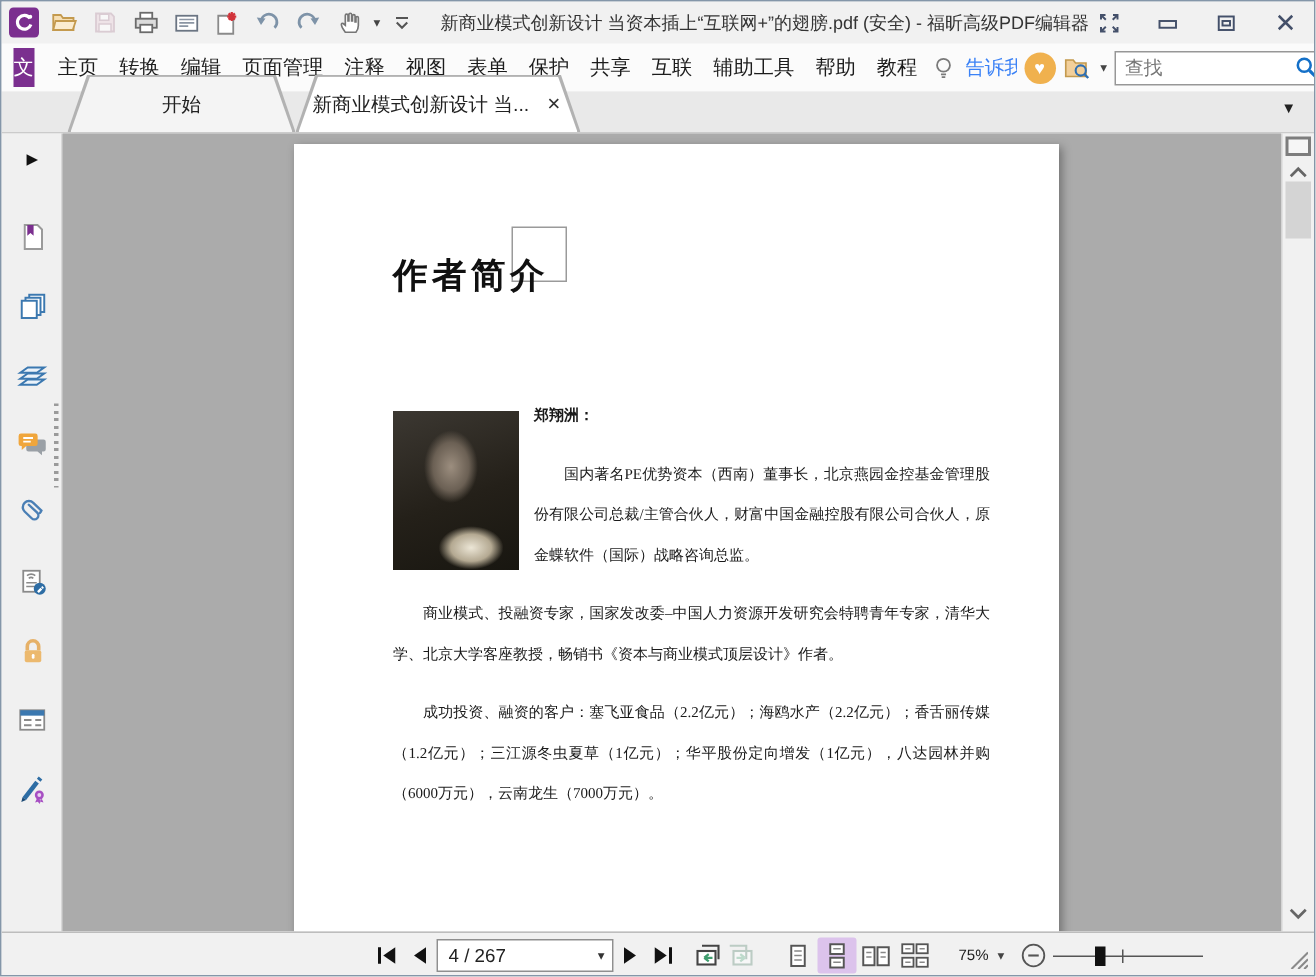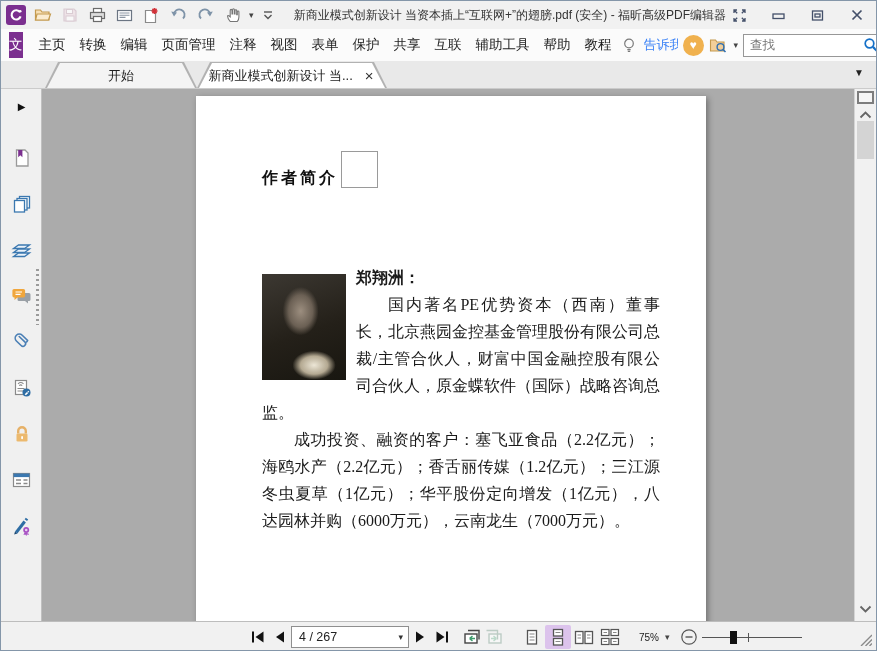--- a/index.html
+++ b/index.html
@@ -28,21 +28,21 @@
 .tellme { width:34px; overflow:hidden; white-space:nowrap; font-size:13px; color:#3b82f6; }
 .heart-btn { width:21px; height:21px; border-radius:50%; background:#f0b14e; color:#fff; font-size:12px;
   display:flex; align-items:center; justify-content:center; }
 .find-box { width:140px; height:23px; background:#fff; border:1px solid #979797; display:flex; align-items:center; }
 .find-box input { flex:1; min-width:0; border:none; outline:none; background:transparent; font-size:12.5px;
   padding-left:6px; font-family:inherit; color:#4d7c0f; }
 
 
 .tabbar { position:absolute; left:0; top:60px; width:100%; height:28px; background:#e9e9e9; border-bottom:1px solid #cbcbcb; }
 .tabs { position:absolute; left:44px; bottom:0; display:flex; }
-.tab { position:relative; height:26px; }
+.tab { position:relative; height:38px; }
 .tab .bg, .tab .fg { clip-path:polygon(13px 0, calc(100% - 13px) 0, 100% 100%, 0 100%); }
 .tab .bg { position:absolute; inset:0; background:#b2b2b2; }
 .tab .fg { position:absolute; left:2px; right:2px; top:1px; bottom:0; background:#f4f4f4;
   display:flex; align-items:center; justify-content:center; gap:10px; font-size:13px; color:#222; }
 .tab.active .fg { background:#ffffff; }
 .tab-close { font-size:15px; color:#333; line-height:1; padding:0 2px; }
 .tab-overflow { position:absolute; right:12px; top:6px; font-size:10px; color:#222; }
 
 
 .main { position:absolute; left:0; top:88px; width:100%; height:532px; }
@@ -58,30 +58,30 @@
 .vs-box { position:absolute; left:2px; top:2px; width:17px; height:13px; background:#f6f6f6; border:2px solid #7d7d7d; }
 .vs-up { position:absolute; left:3px; top:19px; }
 .vs-thumb { position:absolute; left:2px; top:32px; width:17px; height:38px; background:#d4d4d4; }
 .vs-down { position:absolute; left:3px; bottom:4px; }
 
 
 .pdf-page { position:absolute; left:154px; top:7px; width:510px; height:560px; background:#fff;
   box-shadow:2px 2px 6px rgba(0,0,0,.35); }
 .deco-square { position:absolute; left:145px; top:55px; width:37px; height:37px; border:1px solid #9a9a9a; background:#fff; }
 .doc-heading { position:absolute; left:66px; top:72px; font-family:"Liberation Serif","DejaVu Serif",serif;
-  font-size:16px; font-weight:bold; color:#101010; letter-spacing:3px; }
+  font-size:23px; font-weight:bold; color:#101010; letter-spacing:3px; }
 .doc-body { position:absolute; left:66px; top:168px; width:398px; font-family:"Liberation Serif","DejaVu Serif",serif;
-  font-size:16px; line-height:27px; color:#1a1a1a; text-align:justify; text-justify:inter-character; }
+  font-size:10px; line-height:27px; color:#1a1a1a; text-align:justify; text-justify:inter-character; }
 .photo { float:left; width:84px; height:106px; margin:10px 10px 6px 0;
   background:
    radial-gradient(ellipse 30px 20px at 62% 86%, #ece6d6 0%, #b4a992 45%, rgba(40,36,30,0) 72%),
    radial-gradient(ellipse 23px 31px at 46% 35%, #9c8e7f 0%, #6b6054 52%, rgba(30,28,24,0) 78%),
    linear-gradient(160deg, #3c3832 0%, #242019 55%, #181610 100%); }
 .author-name { font-weight:bold; padding-left:36px; }
-.doc-body p.para { text-indent:2em; }
+.doc-body p.para { text-indent:2em;margin-top:12px; }
 
 
 .statusbar { position:absolute; left:0; top:620px; width:100%; height:31px; background:#f1f1f1;
   border-top:1px solid #bdbdbd; display:flex; align-items:center; }
 .sb-cluster { display:flex; align-items:center; gap:0; margin-left:246px; }
 .sb-btn { width:22px; height:22px; display:flex; align-items:center; justify-content:center; }
 .page-box { width:118px; height:22px; background:#fff; border:1px solid #8f8f8f; display:flex; align-items:center; }
 .page-box input { flex:1; min-width:0; border:none; outline:none; font-size:12.5px; padding-left:7px;
   background:transparent; font-family:inherit; color:#222; }
 .page-box .caret { padding:0 5px; color:#333; }
@@ -341,20 +341,21 @@
     </div>
 
     <div class="canvas">
       <div class="pdf-page">
         <div class="deco-square"></div>
         <div class="doc-heading">作者简介</div>
         <div class="doc-body">
           <div class="photo"></div>
           <p class="author-name">郑翔洲：</p>
           <p class="para">国内著名PE优势资本（西南）董事长，北京燕园金控基金管理股份有限公司总裁/主管合伙人，财富中国金融控股有限公司合伙人，原金蝶软件（国际）战略咨询总监。</p>
+          <p class="para">商业模式、投融资专家，国家发改委–中国人力资源开发研究会特聘青年专家，清华大学、北京大学客座教授，畅销书《资本与商业模式顶层设计》作者。</p>
           <p class="para">成功投资、融资的客户：塞飞亚食品（2.2亿元）；海鸥水产（2.2亿元）；香舌丽传媒（1.2亿元）；三江源冬虫夏草（1亿元）；华平股份定向增发（1亿元），八达园林并购（6000万元），云南龙生（7000万元）。</p>
         </div>
       </div>
     </div>
 
     <div class="vscroll">
       <div class="vs-box"></div>
       <div class="vs-up">
         <svg width="15" height="10" viewBox="0 0 15 10">
             <path d="M2.5 7.5 L7.5 2.5 12.5 7.5" fill="none" stroke="#666" stroke-width="1.8"></path>

